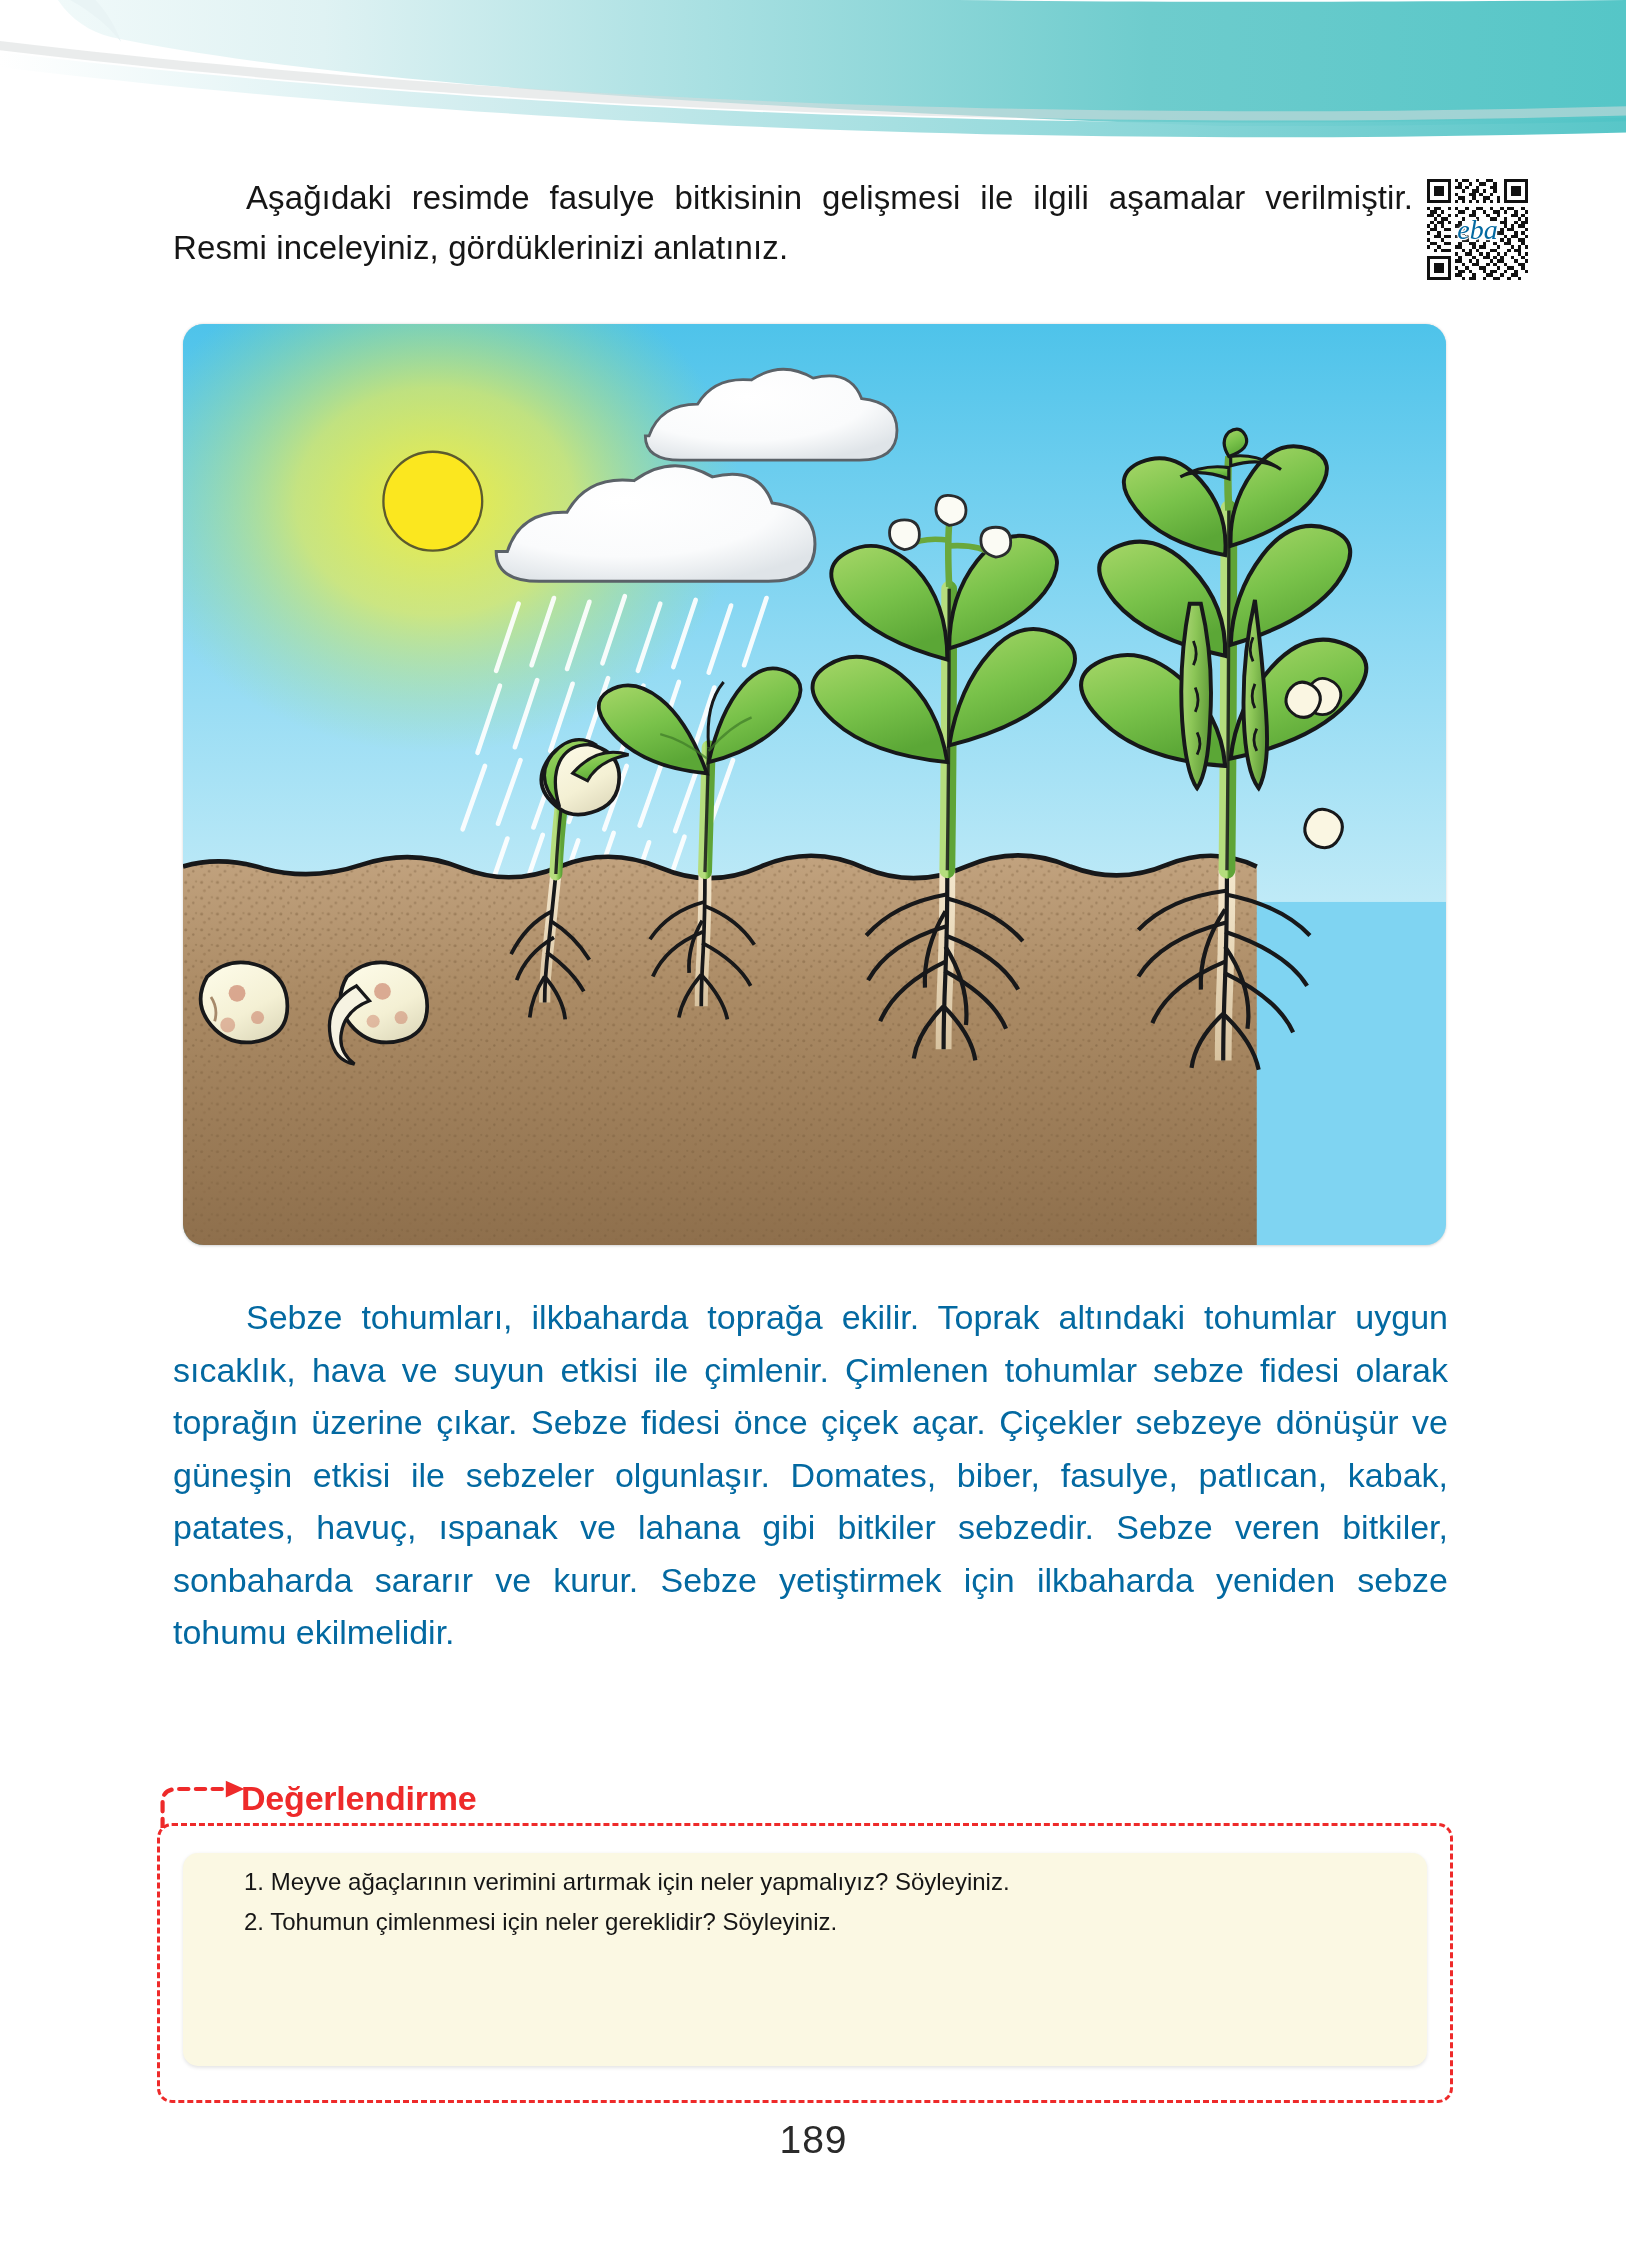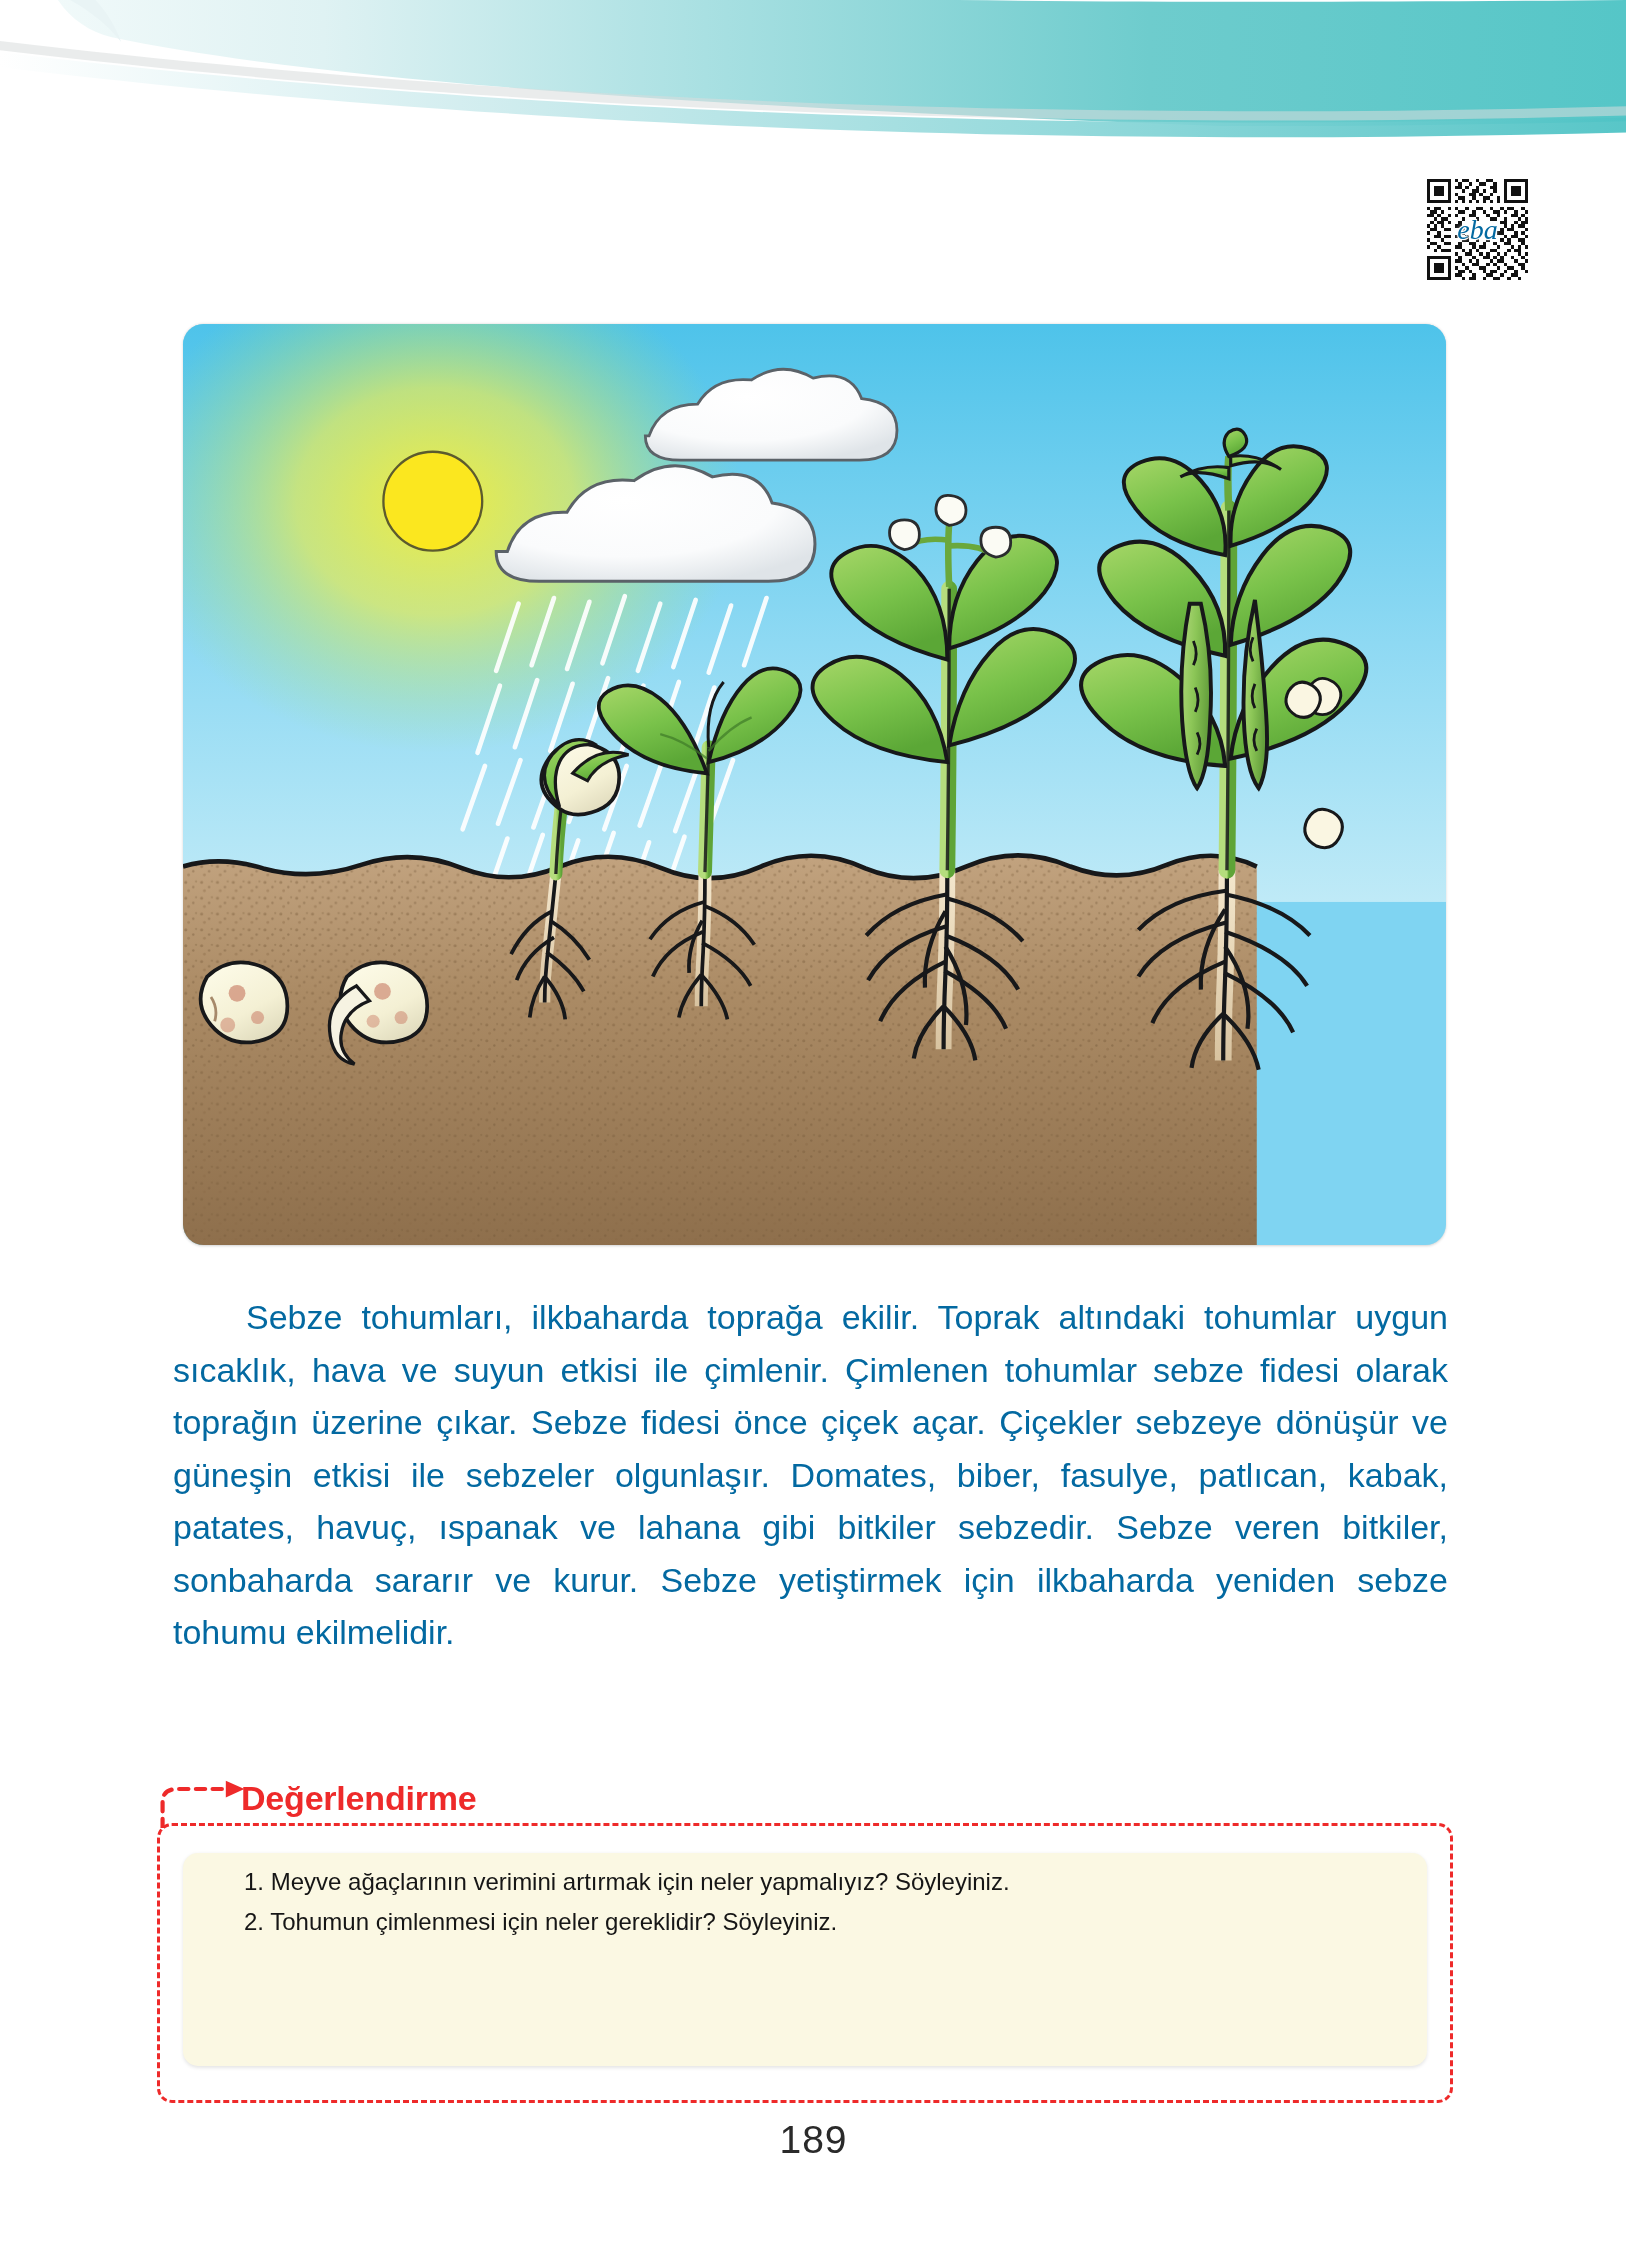--- a/index.html
+++ b/index.html
@@ -124,20 +124,21 @@
       <path d="M0,60 C420,110 1000,150 1745,130 L1745,215 L0,215 Z" fill="#ffffff"></path>
 
       <path d="M0,56 C420,106 1000,146 1745,126 L1745,142 C1000,162 420,122 0,72 Z" fill="url(#tealGrad2)" opacity="0.95"></path>
 
       <path d="M0,44 C420,94 1000,134 1745,114 L1745,124 C1000,144 420,104 0,54 Z" fill="#d8dcdd" opacity="0.55"></path>
 
       <path d="M-30,-80 C60,-40 110,-10 130,45 C90,-5 20,-30 -60,-35 Z" fill="#e9f4f5"></path>
     </svg>
   </div>
 
+  <div class="intro"><span class="indent"></span><span>Aşağıdaki resimde fasulye bitkisinin gelişmesi ile ilgili aşamalar verilmiştir. Resmi inceleyiniz, gördüklerinizi anlatınız.</span></div>
 
   <div class="qr-wrap">
     <svg viewBox="0 0 29 29" shape-rendering="crispEdges" style="width:101px;height:101px;display:block;">
       <rect width="29" height="29" fill="#ffffff"></rect>
       <g fill="#111111">
 
         <rect x="0" y="0" width="7" height="1"></rect>
           <rect x="0" y="6" width="7" height="1"></rect>
         <rect x="0" y="0" width="1" height="7"></rect>
           <rect x="6" y="0" width="1" height="7"></rect>

